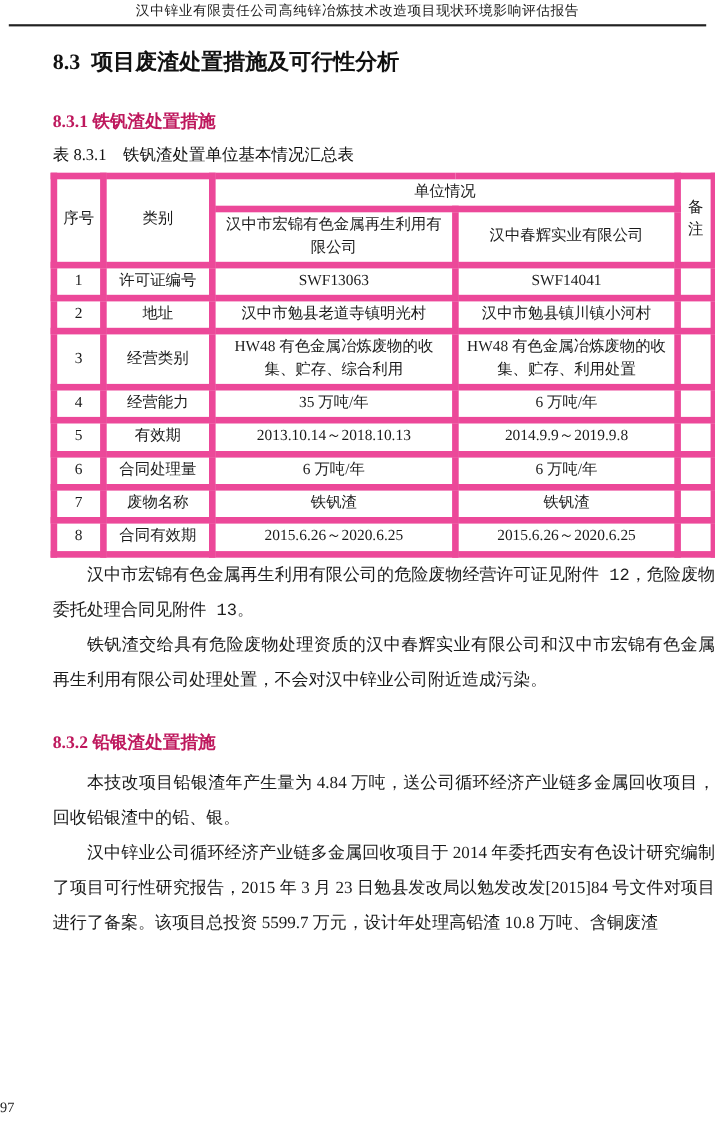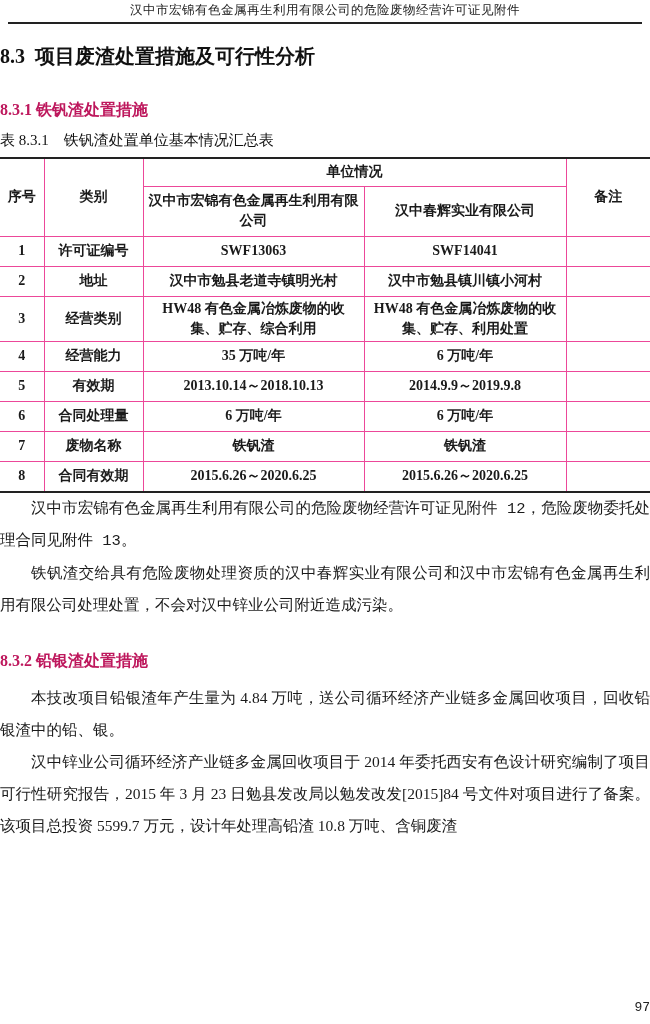--- a/index.html
+++ b/index.html
@@ -17,20 +17,21 @@
     margin: 0 8px;
     padding: 2px 0 3px 0;
     border-bottom: 2px solid #222;
     text-align: center;
     font-size: 12.5px;
     letter-spacing: 0.5px;
     color: #222;
   }
   .content {
     padding: 0 0;
+    margin-left: 48px;
   }
   h1.sec-title {
     font-size: 20px;
     font-weight: bold;
     margin: 19px 0 0 0;
     white-space: pre-wrap;
     color: #111;
   }
   h2.subsec-title {
     font-size: 16px;
@@ -57,53 +58,52 @@
   table.info-table {
     width: calc(100% + 4px);
     margin-left: -2px;
     border-collapse: collapse;
     border: 2px solid #222;
     table-layout: fixed;
     font-size: 14px;
     color: #1a1a1a;
   }
   table.info-table th, table.info-table td {
-    border: 1px solid #ec4899;
+    border: 6px solid #ec4899;
     text-align: center;
     vertical-align: middle;
     padding: 2px 5px;
-    font-weight: bold;
+    font-weight: normal;
     line-height: 1.45;
   }
   col.c-seq      { width: 45px; }
   col.c-cat      { width: 99px; }
   col.c-comp1    { width: 221px; }
   col.c-comp2    { width: 202px; }
   col.c-remark   { width: auto; }
   tr.head-top th   { height: 28px; }
   tr.head-comp th  { height: 50px; }
   tbody tr td      { height: 30px; }
   .after-table { margin-top: 12px; font-family: Liberation Mono, monospace; }
   .para-gap    { margin-top: 4px; }
   .page-footer {
     position: absolute;
     bottom: 9px;
     left: 0;
     width: 100%;
-    text-align: right;
+    text-align: left;
     font-size: 13px;
     color: #222;
-    font-family: Liberation Mono, monospace;
   }
 </style>
 </head>
 <body>
 
 <header class="page-header">
-  <span>汉中市宏锦有色金属再生利用有限公司的危险废物经营许可证见附件</span>
+  <span>汉中锌业有限责任公司高纯锌冶炼技术改造项目现状环境影响评估报告</span>
 </header>
 
 <main class="content">
 
   <h1 class="sec-title">8.3  项目废渣处置措施及可行性分析</h1>
 
   <h2 class="subsec-title">8.3.1 铁钒渣处置措施</h2>
 
 
   <div class="table-caption">表 8.3.1    铁钒渣处置单位基本情况汇总表</div>

